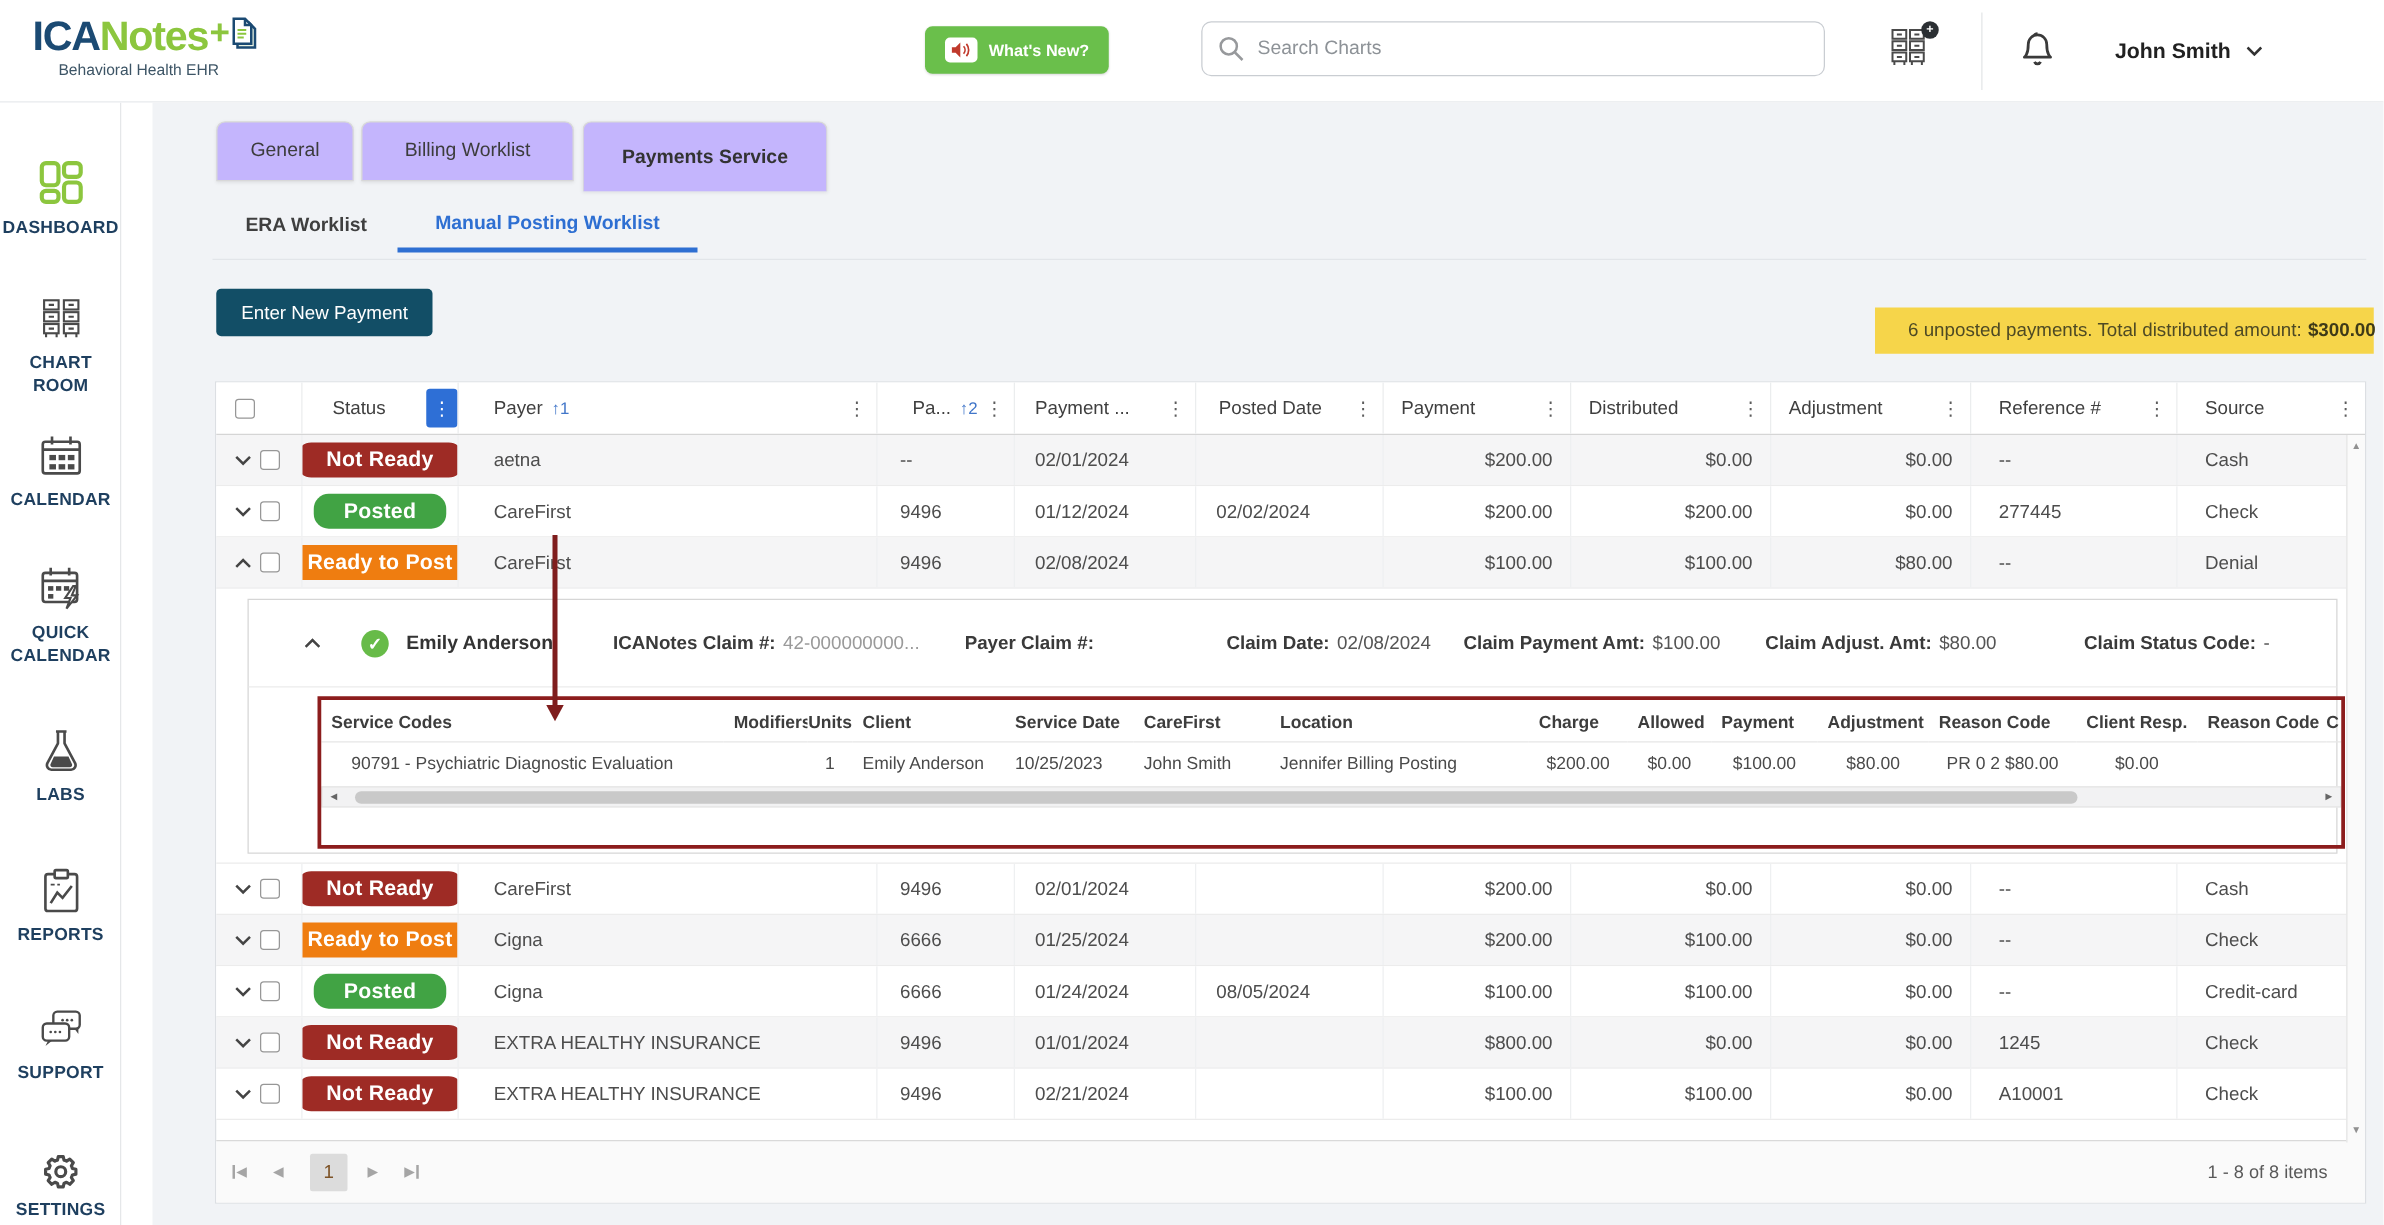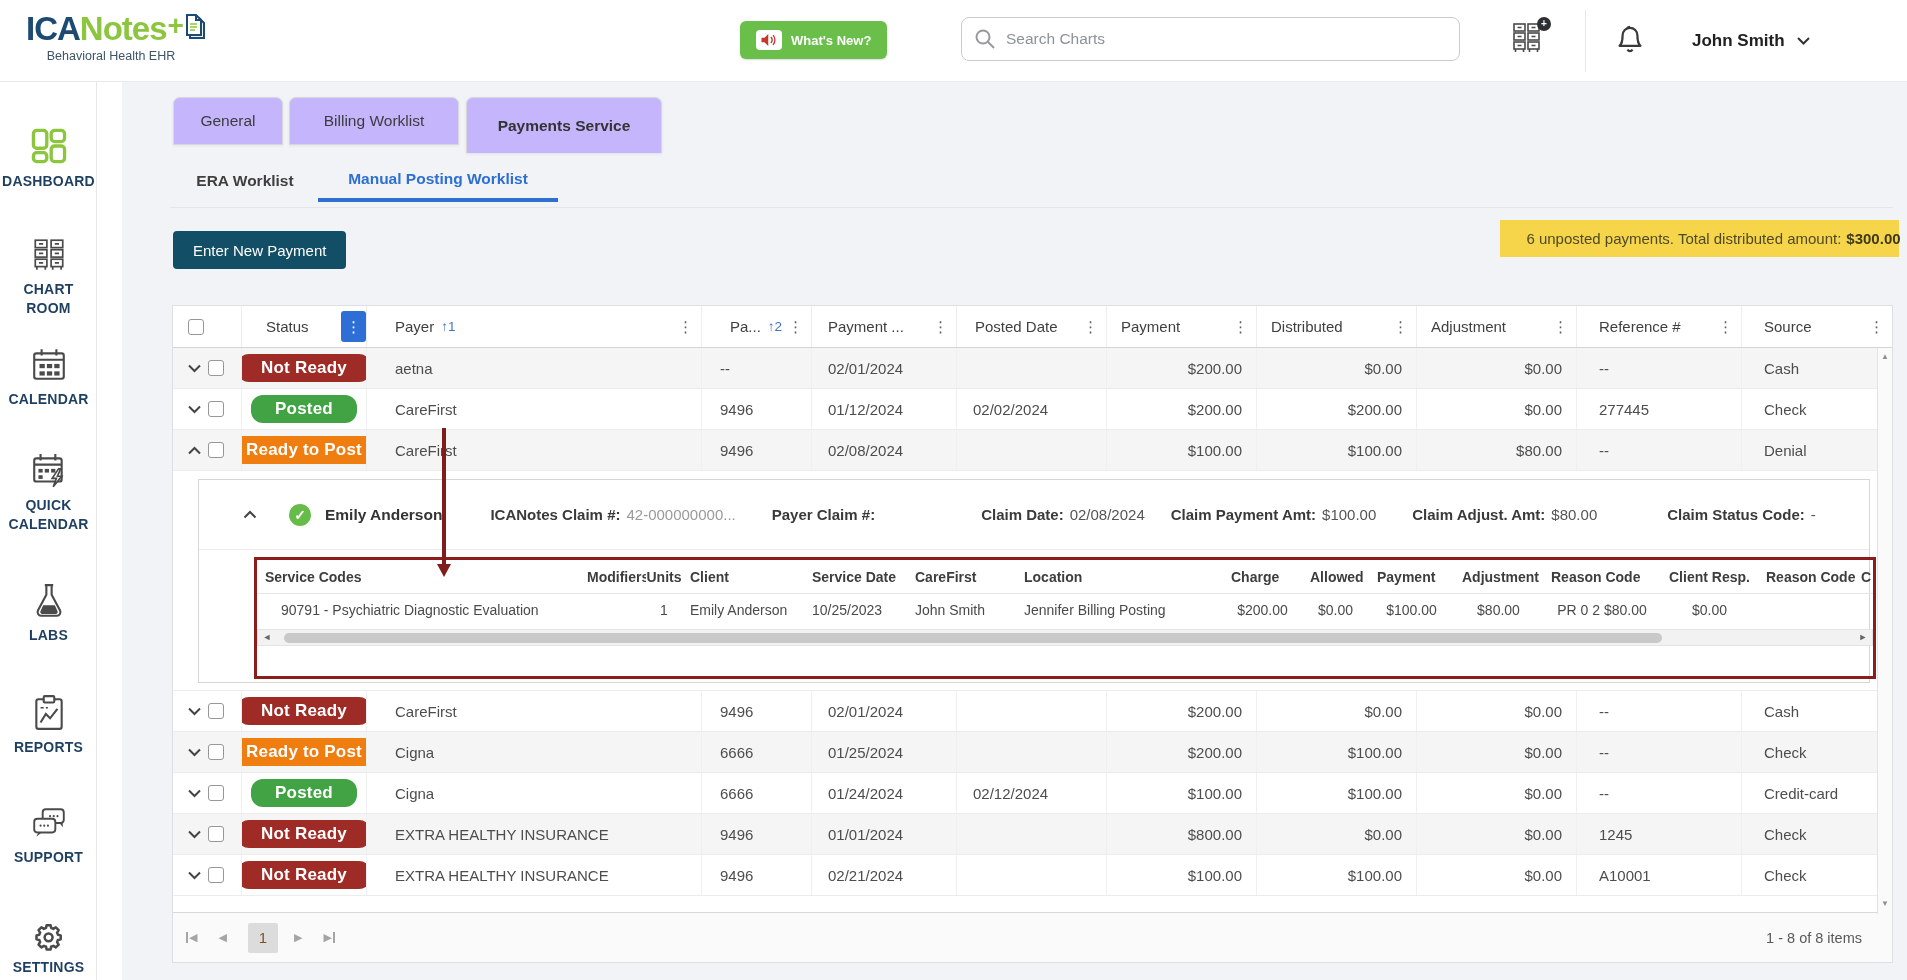--- a/index.html
+++ b/index.html
@@ -64,21 +64,21 @@
   .subtab { position:absolute; top:78px; height:42px; display:flex; align-items:center;
             justify-content:center; font-size:15.5px; cursor:pointer; }
   .subtab-era { left:63px; width:120px; color:#3f3f3f; font-weight:bold; }
   .subtab-manual { left:196px; width:240px; color:#2e6fd2; font-weight:bold;
                    border-bottom:4px solid #2e6fd2; }
   .subtab-divider { position:absolute; left:48px; top:125px; width:1723px; height:1px; background:#e2e5e9; }
 
   .new-payment-btn { position:absolute; left:51px; top:149px; height:38px; padding:0 20px;
                      background:#124e66; color:#fff; border:none; border-radius:4px; font-size:15px;
                      font-family:inherit; cursor:pointer; }
-  .banner { position:absolute; left:1378px; top:138px; width:399px; height:37px; background:#f6d54a;
+  .banner { position:absolute; left:1378px; top:164px; width:399px; height:37px; background:#f6d54a;
             display:flex; align-items:center; justify-content:center; gap:5px; font-size:15px;
             color:#4e4a24; white-space:nowrap;padding-left:28px; }
   .banner b { color:#3e3a18; }
 
   
   .grid-card { position:absolute; left:50px; top:223px; width:1721px; height:658px; background:#fff;
                border:1px solid #dcdfe3; display:flex; flex-direction:column; }
   .grid-head { display:flex; height:42px; border-bottom:1px solid #d5d5d5; background:#fff;
                flex-shrink:0; }
   .hcell { display:flex; align-items:center; font-size:15px; color:#3f3f3f; position:relative;
@@ -681,21 +681,21 @@
               </svg>
             </span>
           <span class="checkbox"></span>
         </div>
         <div class="cell c-status">
             <span class="badge badge-posted">Posted</span>
           </div>
         <div class="cell c-payer">Cigna</div>
         <div class="cell c-pa">6666</div>
         <div class="cell c-pdate">01/24/2024</div>
-        <div class="cell c-posted">02/12/2024</div>
+        <div class="cell c-posted">08/05/2024</div>
         <div class="cell c-pay num">$100.00</div>
         <div class="cell c-dist num">$100.00</div>
         <div class="cell c-adj num">$0.00</div>
         <div class="cell c-ref">--</div>
         <div class="cell c-src">Credit-card</div>
       </div>
 
       <div class="trow zebra">
         <div class="cell c-sel">
           <span class="chev">

